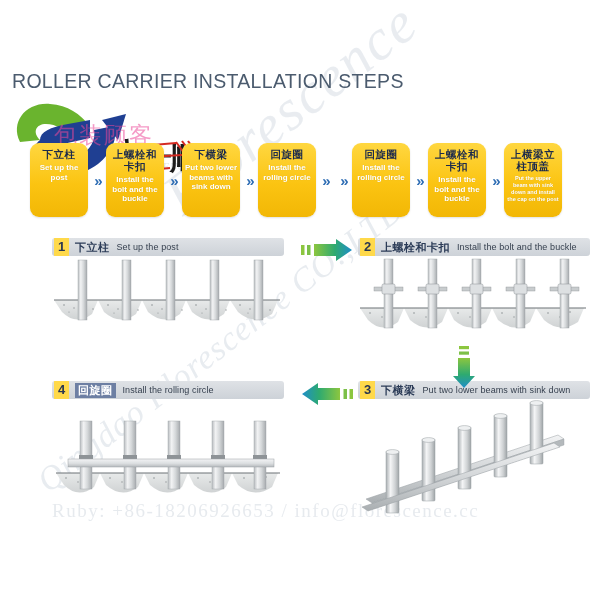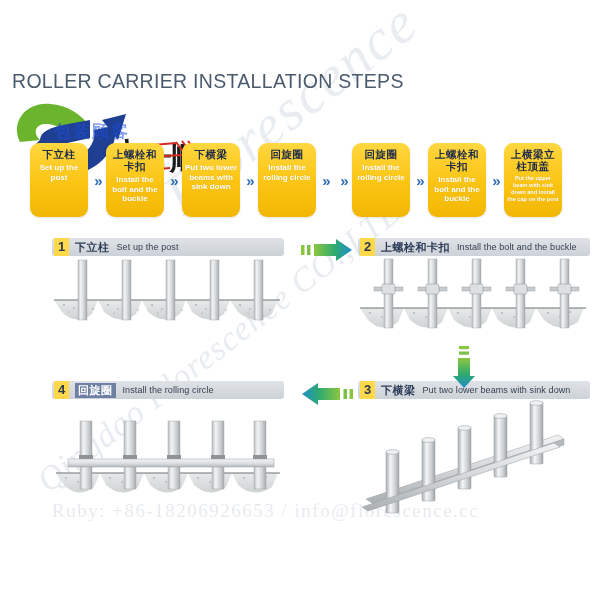--- a/index.html
+++ b/index.html
@@ -35,22 +35,22 @@
   
   .title {
     position: absolute; left: 12px; top: 70px;
     font-size: 19.5px; color: #4b5b6e; letter-spacing: .3px;
     font-family: "Liberation Sans", sans-serif; font-weight: 400;
   }
 
   
   .logo { position: absolute; left: 6px; top: 96px; width: 124px; height: 88px; }
   .logo-cn {
-    position: absolute; left: 54px; top: 120px; font-size: 17px;
-    color: #1d4ed8; font-weight: bold; opacity: .55; letter-spacing: 2px;
+    position: absolute; left: 54px; top: 120px; font-size: 23px;
+    color: #ec4899; font-weight: normal; opacity: .55; letter-spacing: 2px;
   }
   .stamp {
     position: absolute; left: 112px; top: 132px; width: 110px; height: 52px;
   }
 
   
   .flow {
     position: absolute; left: 30px; top: 143px;
     width: 560px; height: 82px;
     display: flex; align-items: flex-start;

